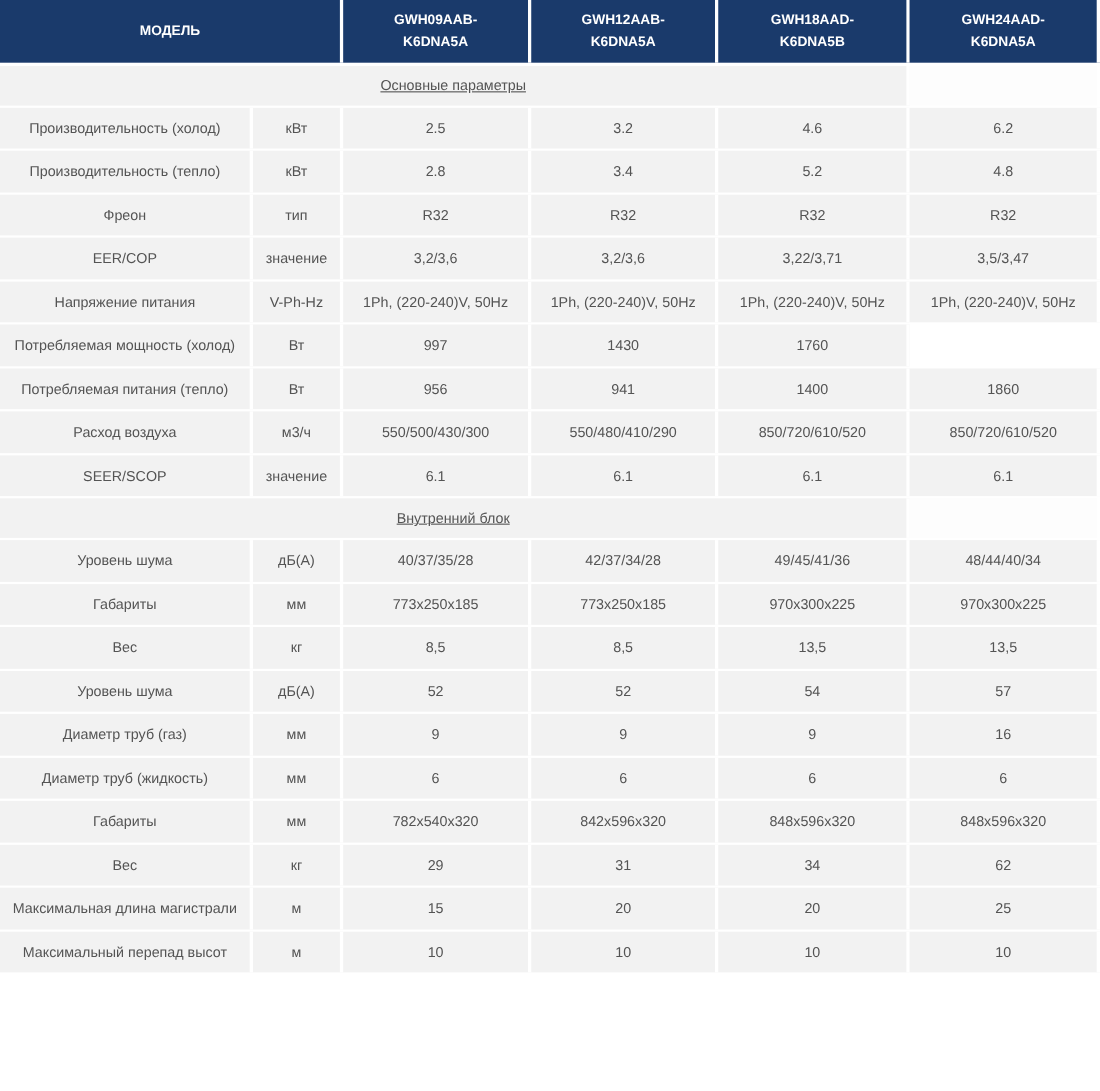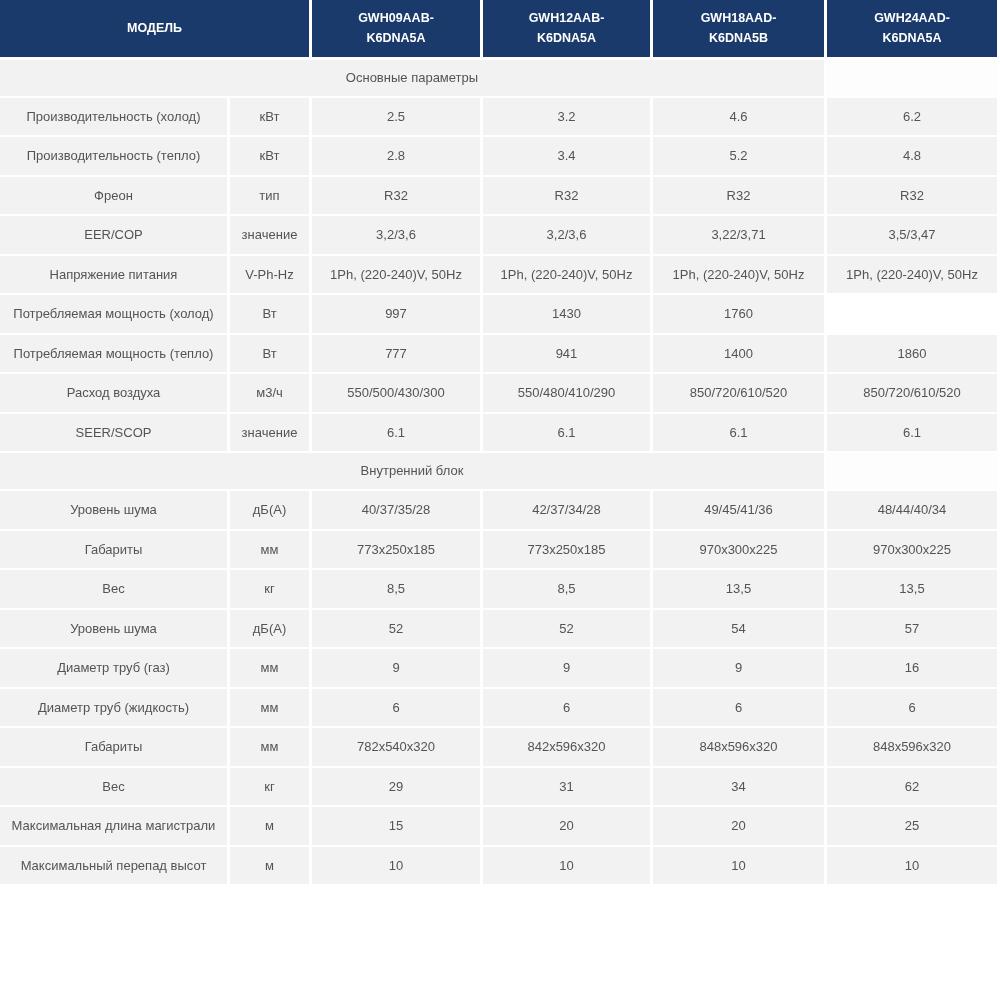--- a/index.html
+++ b/index.html
@@ -44,20 +44,21 @@
     height:57px;
     padding:2px 6px;
     min-height:0;
   }
   .model-label-cell{grid-column:1 / 3;}
   
   .section-row{grid-template-columns:827px 173px;}
   .section-row .section-label-cell{
     padding:9px 20px;
     min-height:35px;
+    text-decoration:underline;
   }
   .section-row .section-spacer-cell{
     background:var(--section-spacer-bg);
     border-right:3px solid var(--divider);
     min-height:35px;
   }
 </style>
 </head>
 <body>
 
@@ -129,23 +130,23 @@
         <div class="cell value-cell">1Ph, (220-240)V, 50Hz</div>
       </div>
       <div class="row data-row">
         <div class="cell label-cell">Потребляемая мощность (холод)</div>
         <div class="cell unit-cell">Вт</div>
         <div class="cell value-cell">997</div>
         <div class="cell value-cell">1430</div>
         <div class="cell value-cell">1760</div>
       </div>
       <div class="row data-row">
-        <div class="cell label-cell">Потребляемая мощность (тепло)</div>
+        <div class="cell label-cell">Потребляемая питания (тепло)</div>
         <div class="cell unit-cell">Вт</div>
-        <div class="cell value-cell">777</div>
+        <div class="cell value-cell">956</div>
         <div class="cell value-cell">941</div>
         <div class="cell value-cell">1400</div>
         <div class="cell value-cell">1860</div>
       </div>
       <div class="row data-row">
         <div class="cell label-cell">Расход воздуха</div>
         <div class="cell unit-cell">м3/ч</div>
         <div class="cell value-cell">550/500/430/300</div>
         <div class="cell value-cell">550/480/410/290</div>
         <div class="cell value-cell">850/720/610/520</div>

